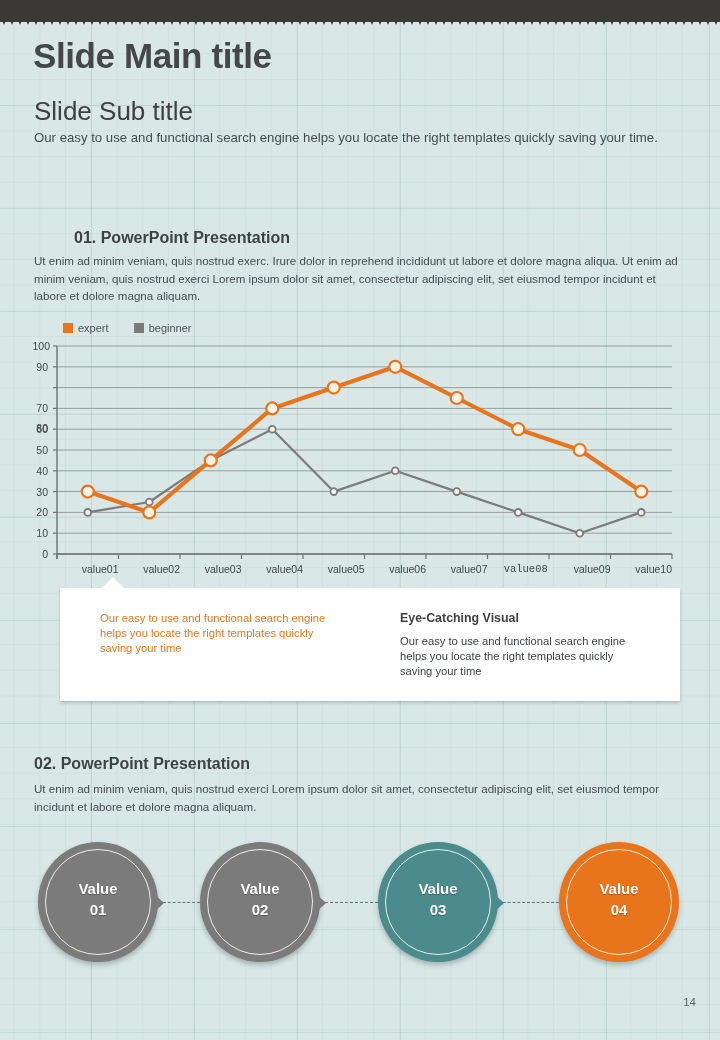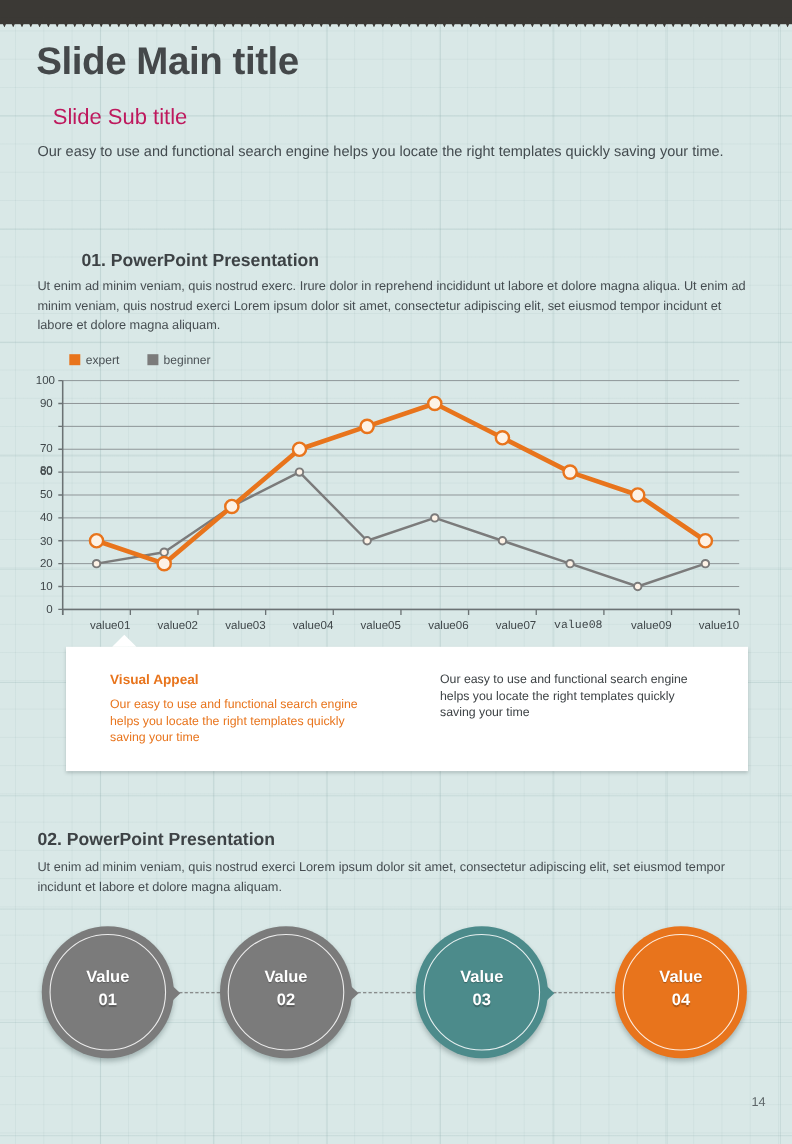--- a/index.html
+++ b/index.html
@@ -48,22 +48,22 @@
       16.11% 100%,15.56% 0%,15% 100%,14.44% 0%,13.89% 100%,13.33% 0%,12.78% 100%,12.22% 0%,11.67% 100%,11.11% 0%,
       10.56% 100%,10% 0%,9.44% 100%,8.89% 0%,8.33% 100%,7.78% 0%,7.22% 100%,6.67% 0%,6.11% 100%,5.56% 0%,
       5% 100%,4.44% 0%,3.89% 100%,3.33% 0%,2.78% 100%,2.22% 0%,1.67% 100%,1.11% 0%,0.56% 100%,0% 0%);
   }
 
   .page-title{
     position:absolute;left:33px;top:36px;
     font-size:35px;font-weight:bold;color:#44484a;letter-spacing:-.4px;
   }
   .sub-title{
-    position:absolute;left:48px;top:96px;
-    font-size:20px;color:#be185d;
+    position:absolute;left:34px;top:96px;
+    font-size:26px;color:#404040;
   }
   .intro-text{
     position:absolute;left:34px;top:128px;width:655px;
     font-size:13.2px;line-height:20px;color:#434b4f;
   }
 
   .sec-head{
     position:absolute;font-size:16px;font-weight:bold;color:#3d4245;
   }
   .sec-body{
@@ -224,24 +224,24 @@
       <div class="xtick" style="left: 456.75px; top: 245px; width: 61.5px;">value07</div>
       <div class="xtick" style="left: 517px; top: 245px; width: 61.5px; font-family: Liberation Mono, monospace;">value08</div>
       <div class="xtick" style="left: 579.75px; top: 245px; width: 61.5px;">value09</div>
       <div class="xtick" style="left: 641.25px; top: 245px; width: 61.5px;">value10</div>
     </div>
 </div>
 
 <div id="callout">
   <div class="notch"></div>
   <div class="cal-col" id="cal0" style="left: 40px; color: rgb(232, 116, 28);">
-    <div class="cal-h">Visual Appeal</div>
     <div class="cal-p">Our easy to use and functional search engine helps you locate the right templates quickly saving your time</div>
   </div>
   <div class="cal-col" id="cal1" style="left: 340px; color: rgb(61, 66, 69);">
+    <div class="cal-h">Eye-Catching Visual</div>
     <div class="cal-p">Our easy to use and functional search engine helps you locate the right templates quickly saving your time</div>
   </div>
 </div>
 
 <div class="sec-head" style="left:34px;top:755px;">02. PowerPoint Presentation</div>
 <div class="sec-body" style="left:34px;top:780px;width:660px;">Ut enim ad minim veniam, quis nostrud exerci  Lorem ipsum dolor sit amet, consectetur adipiscing elit, set eiusmod tempor incidunt et labore et dolore magna aliquam.</div>
 
 <div id="circles">
     <div class="dash" style="left: 158px; width: 42px;"></div>
     <div class="bub" style="left: 38px; top: 4px;">

